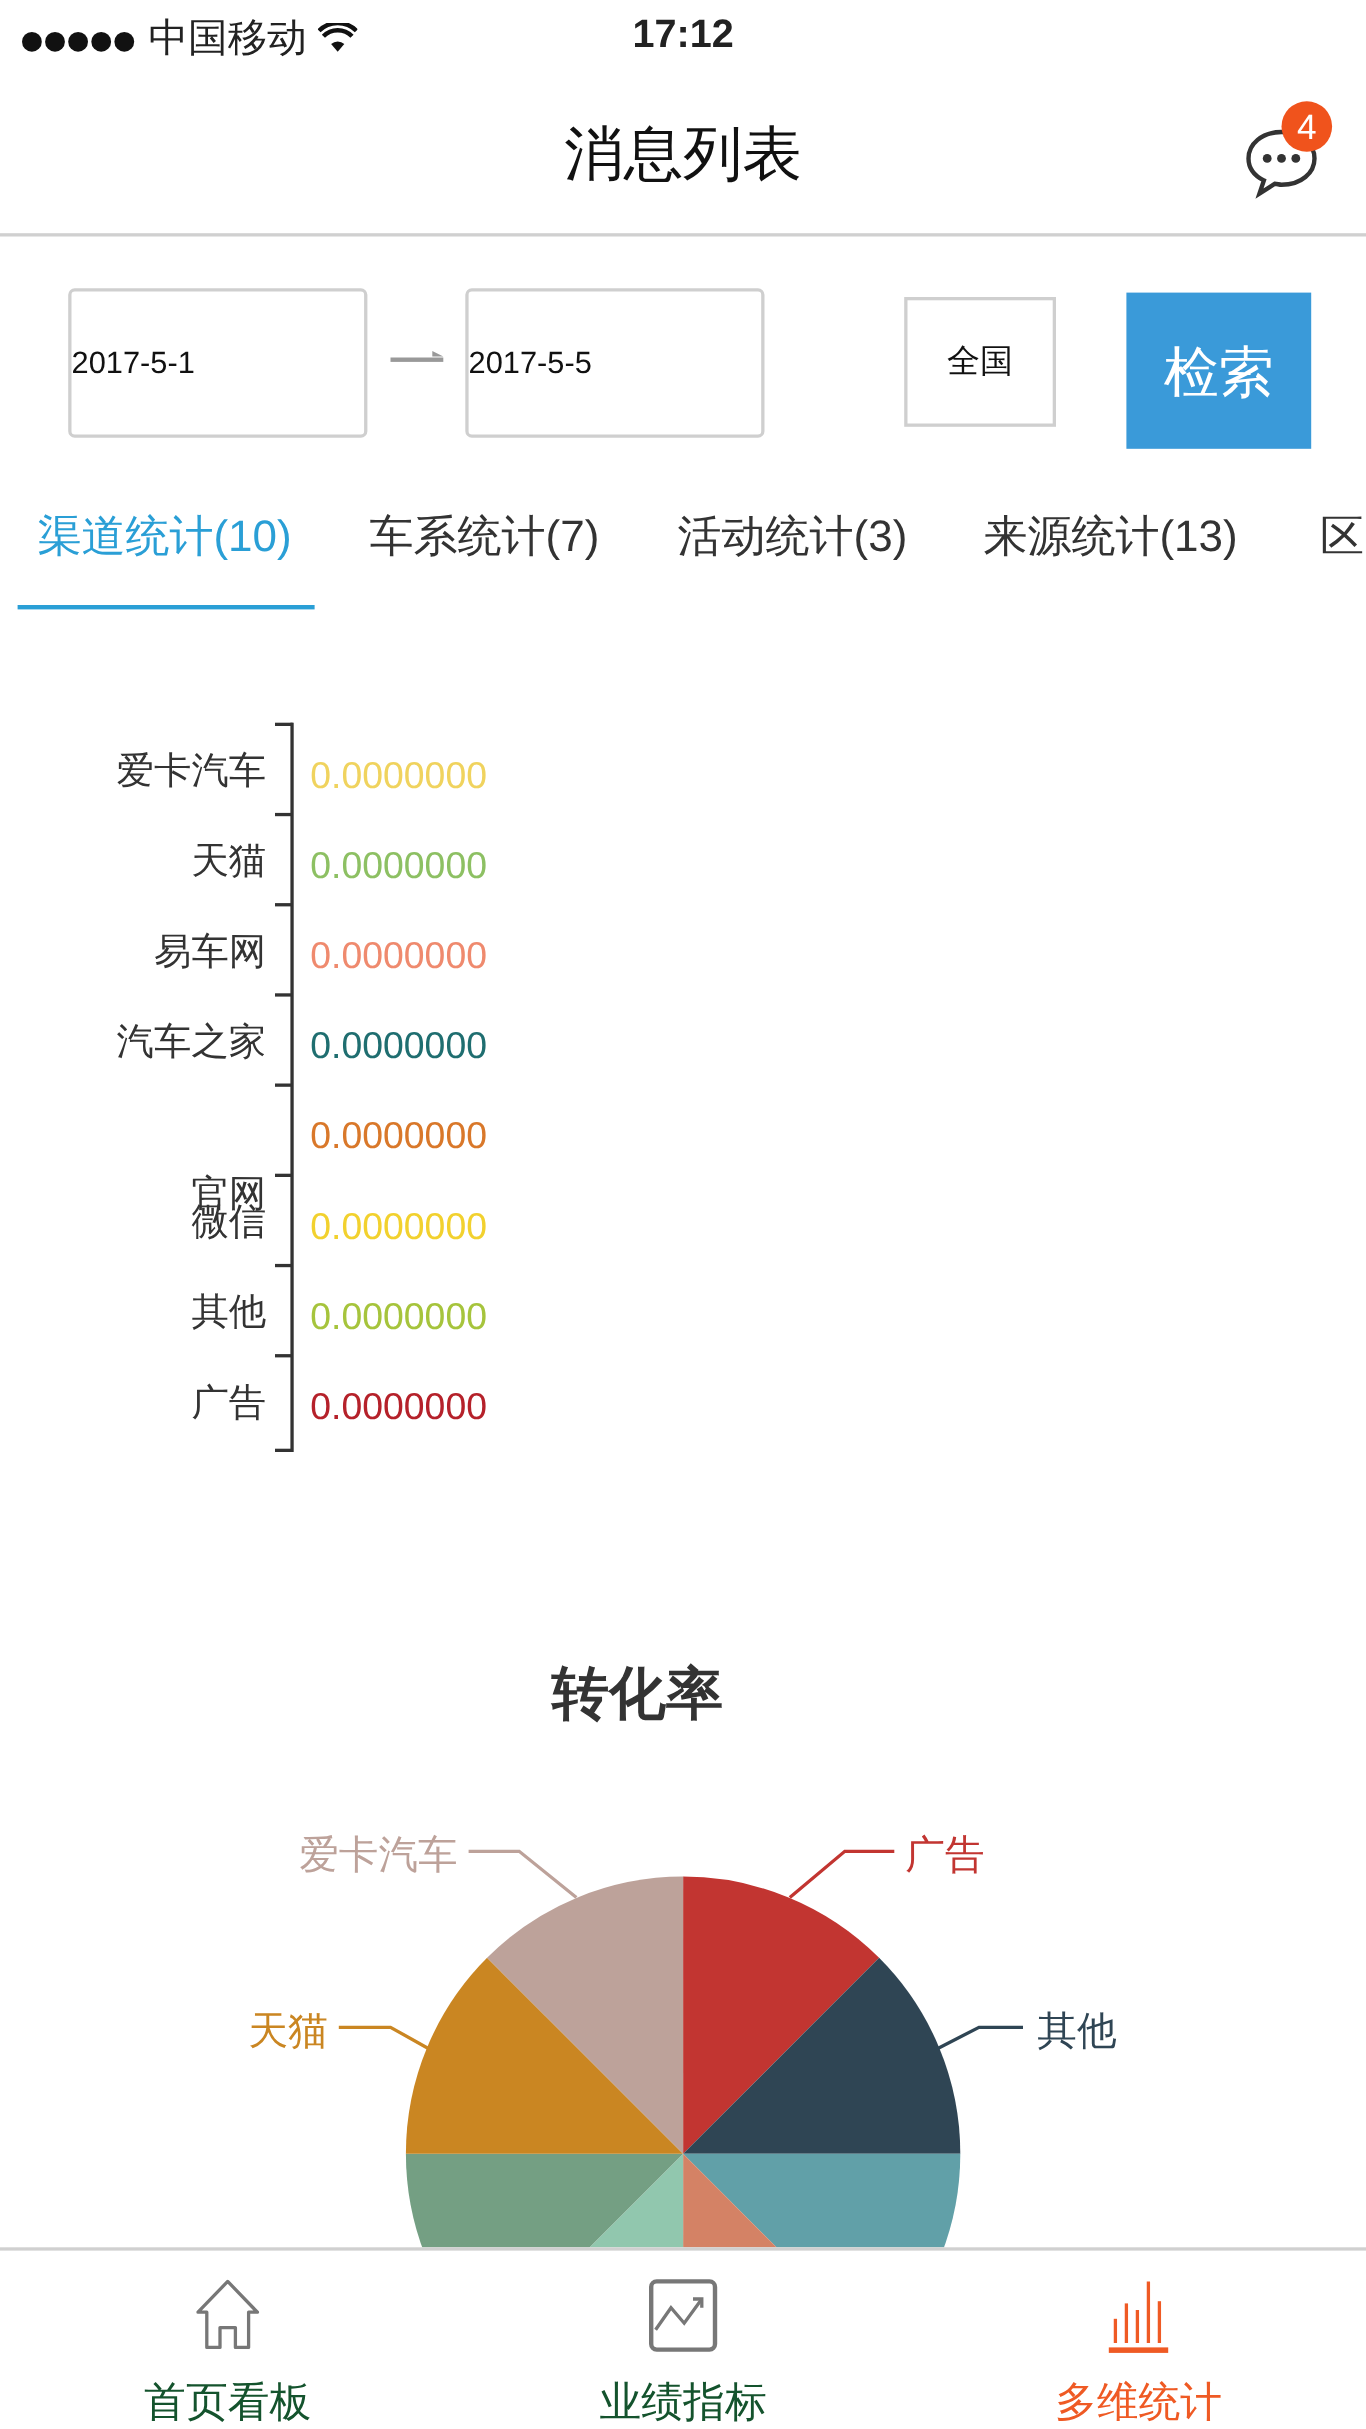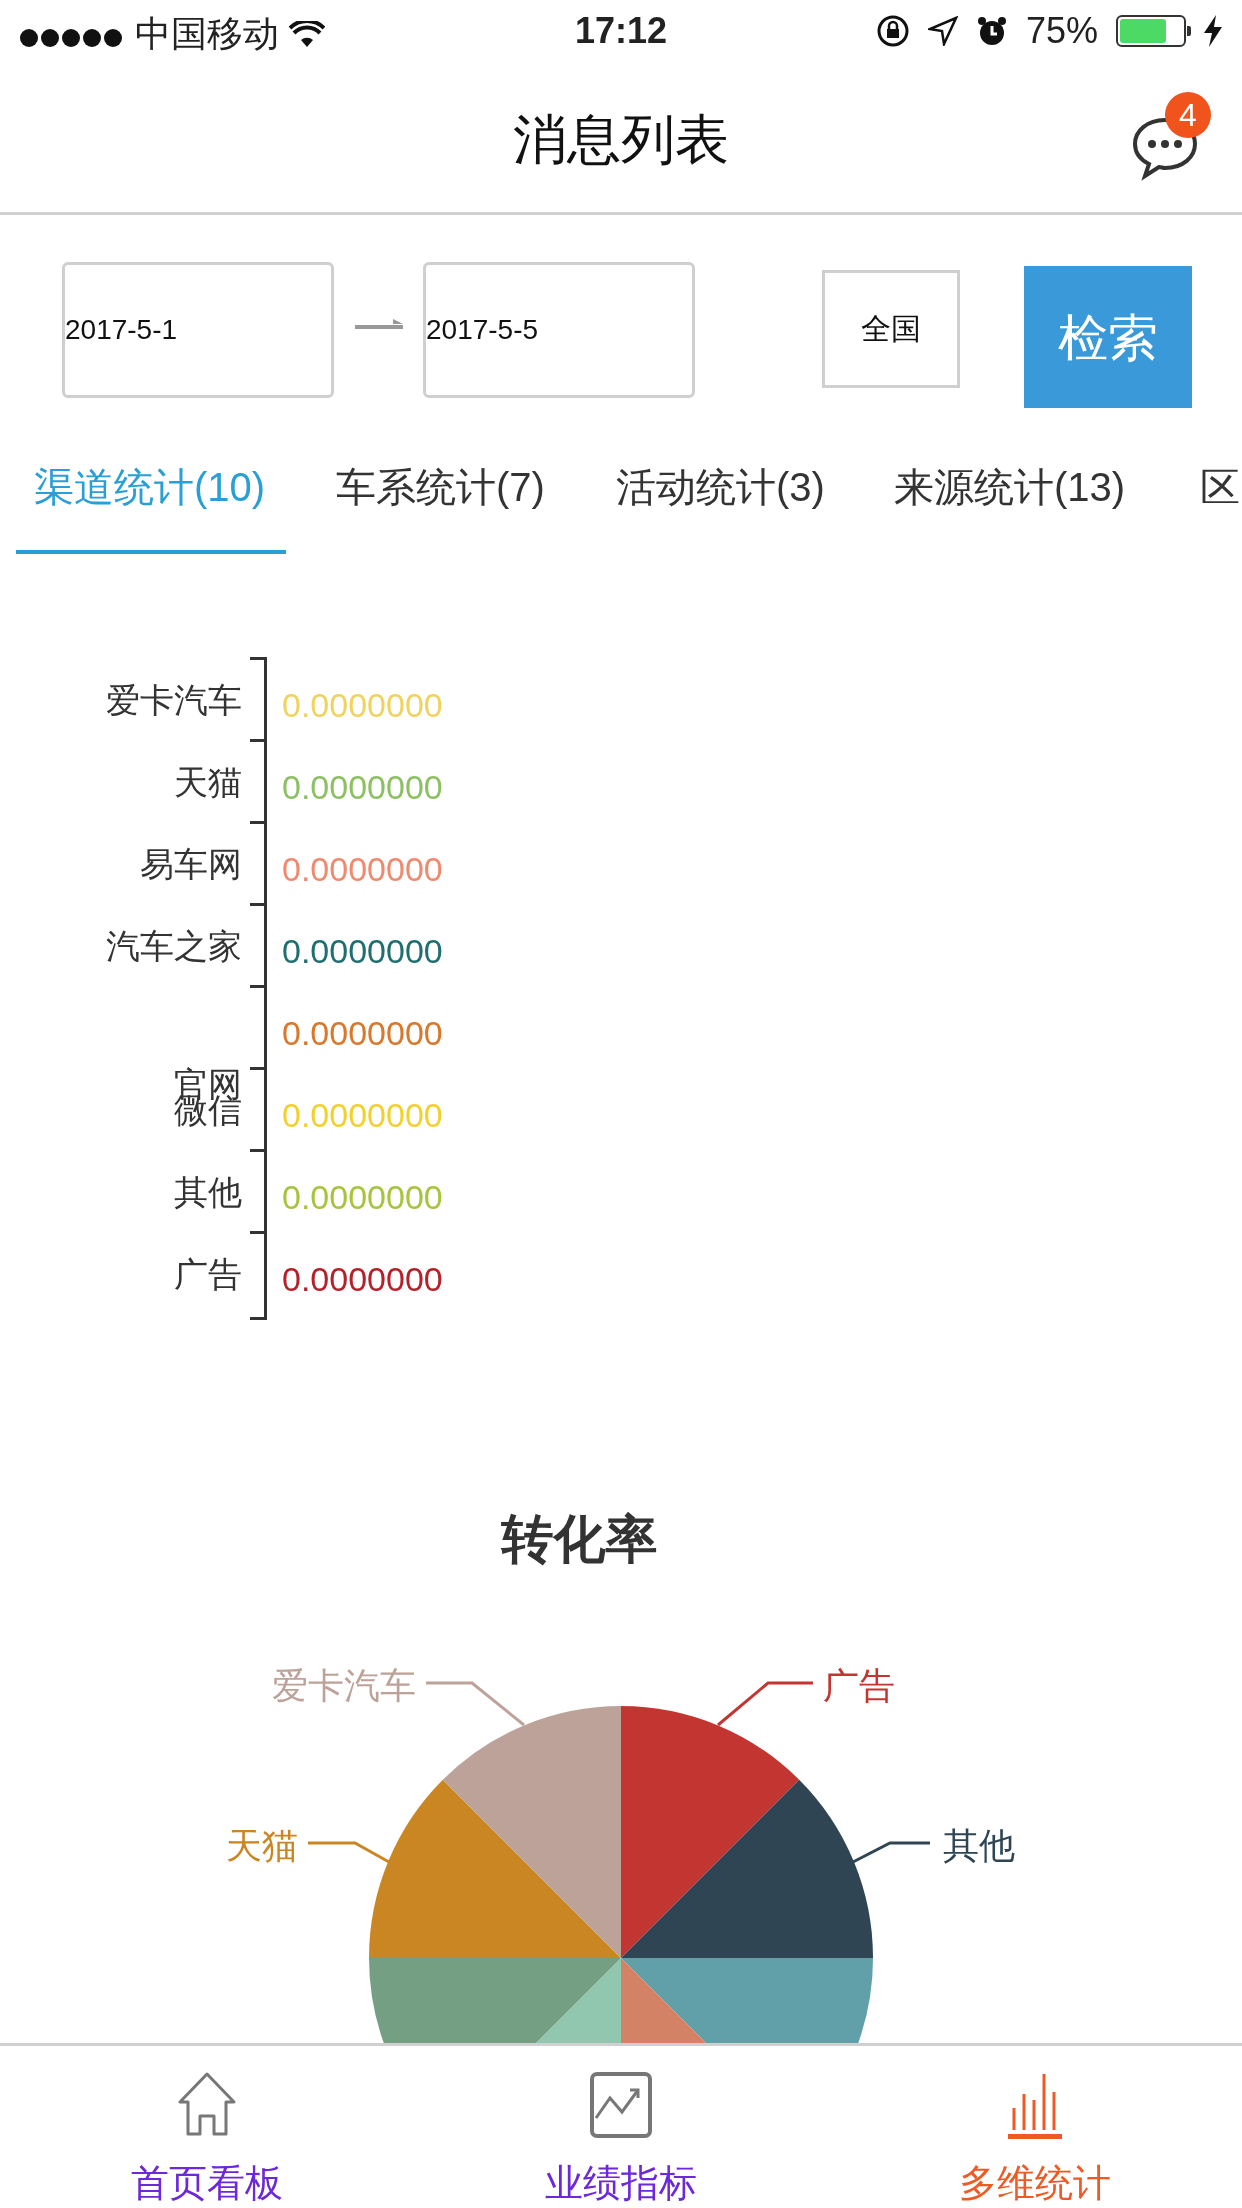--- a/index.html
+++ b/index.html
@@ -41,61 +41,38 @@
   .tick { left:250px; width:16px; height:3px; background:#333; }
   .cat-label { width:180px; left:62px; text-align:right; font-size:34px; color:#333; }
   .val-label { left:282px; font-size:34px; }
   
   .pie-title { left:0; width:1159px; top:1505px; text-align:center; font-size:52px; font-weight:bold; color:#333; }
   .pie-svg { left:0; top:1600px; }
   
   .tabbar { top:2043px; left:0; width:1242px; height:165px; background:#fff; border-top:3px solid #d0d0d0; }
   .tb-item { position:absolute; top:0; width:414px; height:165px; text-align:center; }
   .tb-item svg { position:absolute; left:172px; top:22px; }
-  .tb-label { position:absolute; left:0; width:414px; top:112px; font-size:38px; color:#6d28d9; }
+  .tb-label { position:absolute; left:0; width:414px; top:112px; font-size:38px; color:#14532d; }
   .tb-item.active .tb-label { color:#ef5a24; }
 </style>
 </head>
 <body>
 
 <div class="abs status">
   <div class="abs left">
     <span class="dots"><span></span><span></span><span></span><span></span><span></span></span>
     <span>中国移动</span>
     <svg width="36" height="28" viewBox="0 0 36 28">
       <path d="M18 26 L12 19 A9 9 0 0 1 24 19 Z" fill="#111"></path>
       <path d="M5 12 A18 18 0 0 1 31 12" stroke="#111" stroke-width="4" fill="none"></path>
       <path d="M9 16 A13 13 0 0 1 27 16" stroke="#111" stroke-width="4" fill="none" opacity="0"></path>
       <path d="M1 7 A24 24 0 0 1 35 7" stroke="#111" stroke-width="4" fill="none"></path>
     </svg>
   </div>
   <div class="abs time">17:12</div>
-  <div class="abs right">
-    <svg width="34" height="34" viewBox="0 0 34 34">
-      <circle cx="17" cy="17" r="14" stroke="#111" stroke-width="3" fill="none"></circle>
-      <rect x="11" y="15" width="12" height="9" fill="#111"></rect>
-      <path d="M13 15 V12 A4 4 0 0 1 21 12 V15" stroke="#111" stroke-width="2.5" fill="none"></path>
-    </svg>
-    <svg width="30" height="30" viewBox="0 0 30 30">
-      <path d="M28 2 L2 13 L14 15 L16 28 Z" stroke="#111" stroke-width="2.5" fill="none"></path>
-    </svg>
-    <svg width="32" height="32" viewBox="0 0 32 32">
-      <circle cx="16" cy="18" r="12" fill="#111"></circle>
-      <path d="M16 11 V19 H21" stroke="#fff" stroke-width="3" fill="none"></path>
-      <circle cx="6" cy="6" r="4" fill="#111"></circle>
-        <circle cx="26" cy="6" r="4" fill="#111"></circle>
-    </svg>
-    <span>75%</span>
-    <div class="battery">
-      <div class="fill" style="width:46px;"></div>
-    </div>
-    <svg width="18" height="32" viewBox="0 0 18 32">
-      <path d="M12 0 L0 18 H8 L5 32 L18 12 H10 Z" fill="#111"></path>
-    </svg>
-  </div>
 </div>
 
 <div class="abs header">
   <div class="abs title">消息列表</div>
   <svg class="abs msg-icon" viewBox="0 0 70 70">
     <path d="M35 8 C17 8 5 19 5 32 C5 41 11 48 19 52 L15 64 L29 55 C31 55 33 56 35 56 C53 56 65 45 65 32 C65 19 53 8 35 8 Z" stroke="#333" stroke-width="4" fill="#fff"></path>
     <circle cx="22" cy="32" r="4" fill="#333"></circle>
       <circle cx="35" cy="32" r="4" fill="#333"></circle>
       <circle cx="48" cy="32" r="4" fill="#333"></circle>
   </svg>

